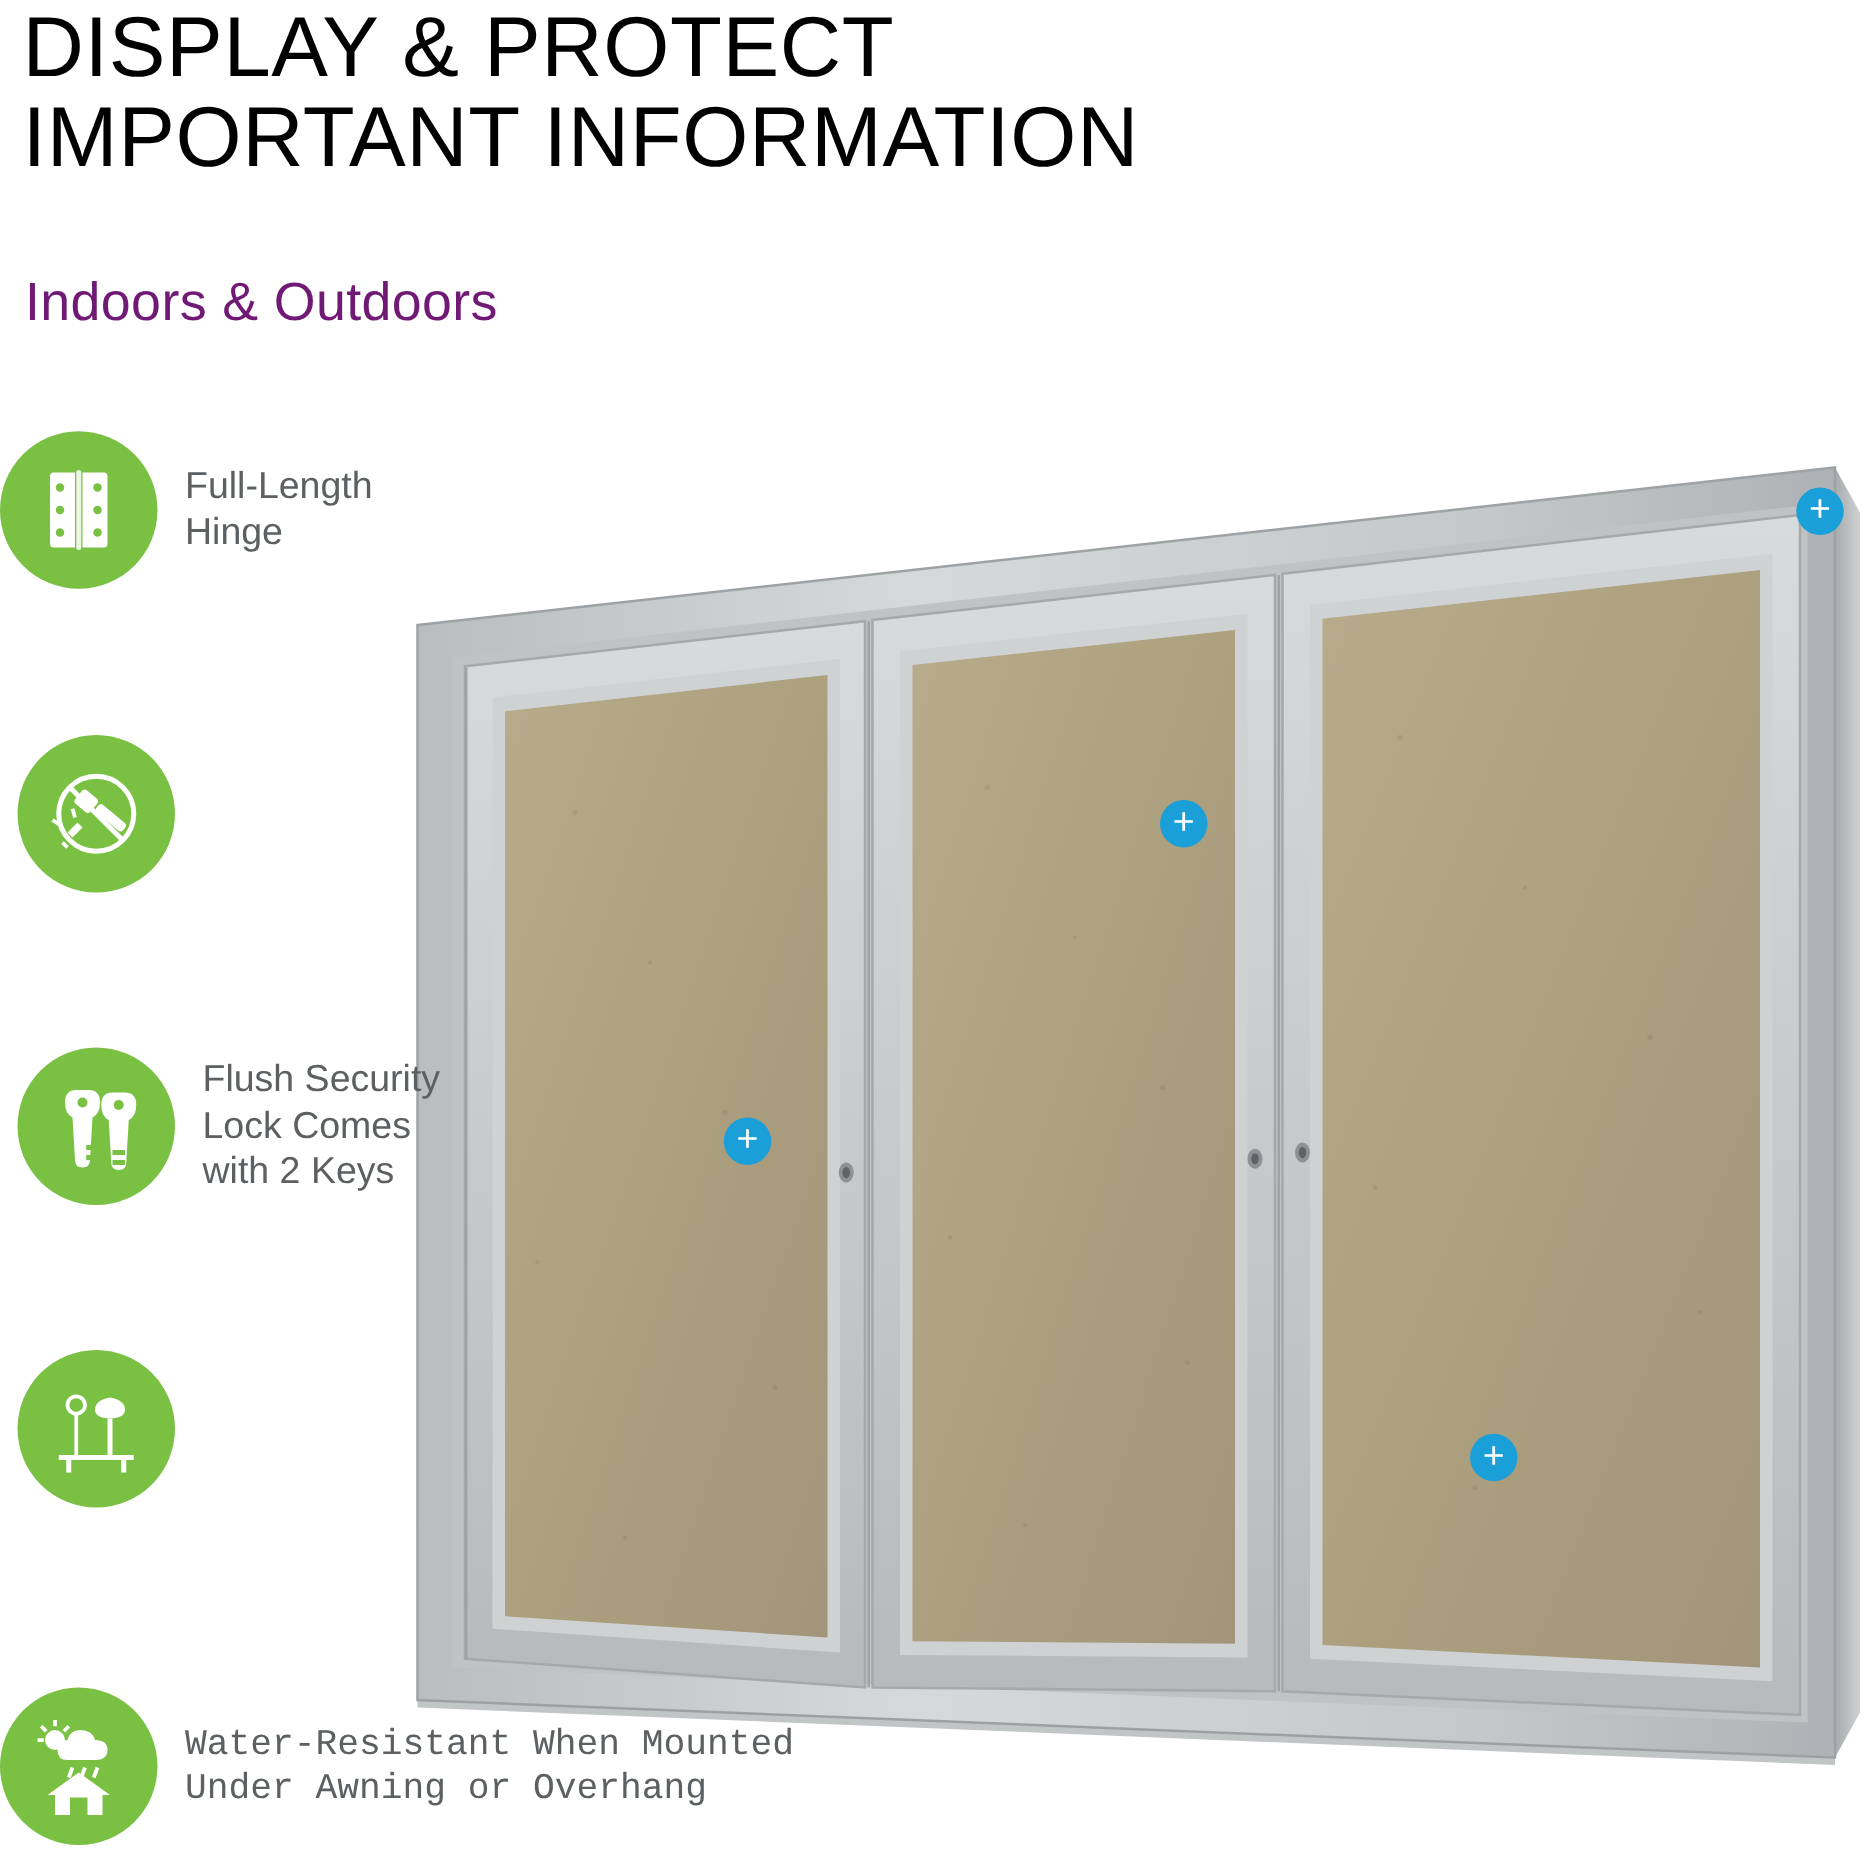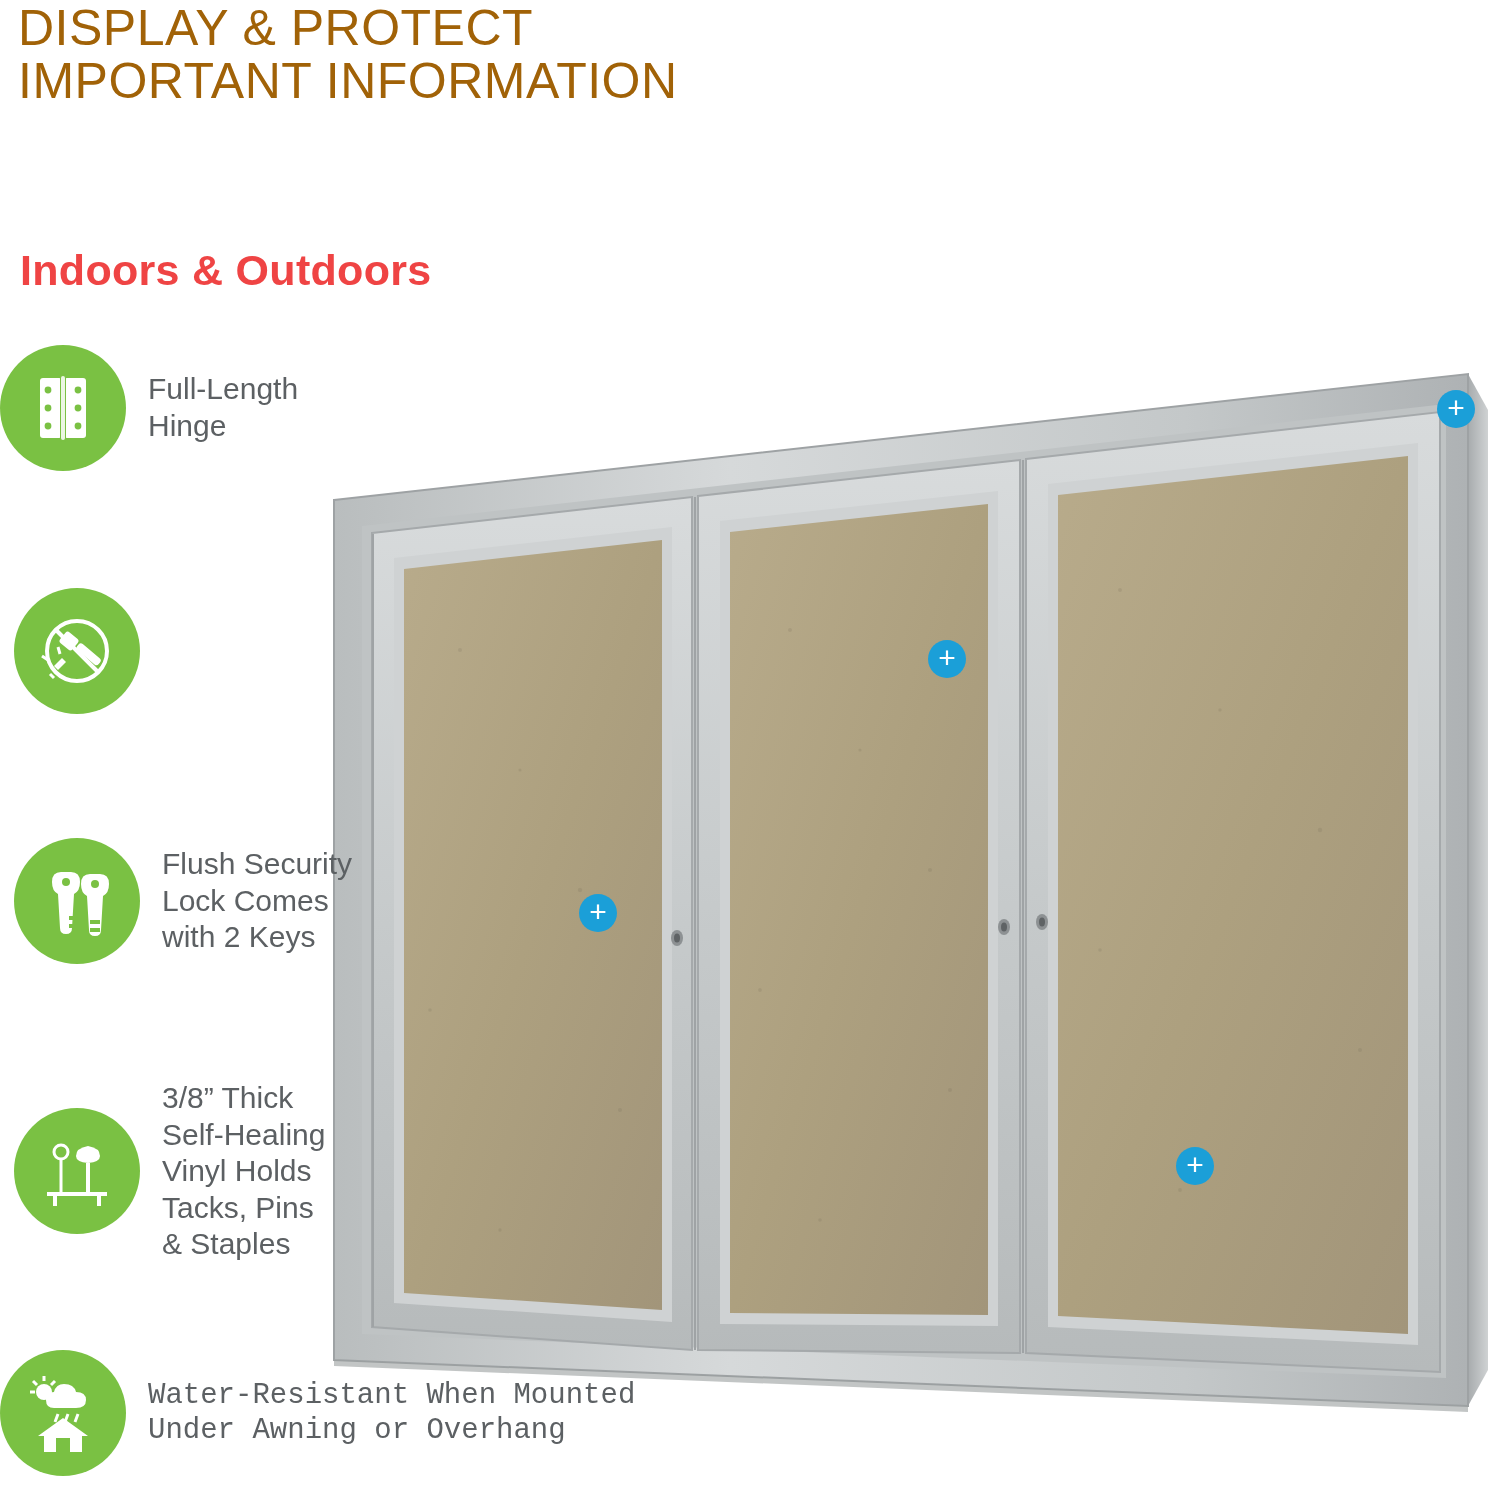--- a/index.html
+++ b/index.html
@@ -12,36 +12,35 @@
     overflow: hidden;
     position: relative;
   }
 
   
   #headline {
     position: absolute;
     left: 18px;
     top: 2px;
     width: 1260px;
-    color: #a16207;
-    font-size: 50px;
+    color: #000000;
+    font-size: 68px;
     line-height: 1.06;
     font-weight: 400;
     letter-spacing: 0.5px;
     white-space: pre-line;
   }
   #subhead {
     position: absolute;
     left: 20px;
     top: 218px;
-    color: #ef4444;
+    color: #701a75;
     font-size: 43px;
-    font-weight: 700;
+    font-weight: 400;
     letter-spacing: 0.3px;
-    margin-top: 28px;
   }
 
   
   #product {
     position: absolute;
     left: 320px;
     top: 350px;
     width: 1170px;
     height: 1100px;
   }
@@ -284,25 +283,20 @@
         <circle cx="47" cy="44" r="7" fill="none"></circle>
         <line x1="47" y1="51" x2="47" y2="86" stroke-width="3"></line>
         <path d="M74 38 q-12 2 -12 10 q0 6 12 7 q12 -1 12 -7 q0 -8 -12 -10 z" stroke="none"></path>
         <line x1="74" y1="55" x2="74" y2="86" stroke-width="4"></line>
         <line x1="33" y1="86" x2="93" y2="86" stroke-width="4"></line>
         <line x1="41" y1="86" x2="41" y2="98" stroke-width="4"></line>
         <line x1="85" y1="86" x2="85" y2="98" stroke-width="4"></line>
       </g>
     </svg>
   </div>
-  <div class="flabel">3/8” Thick
-Self-Healing
-Vinyl Holds
-Tacks, Pins
-&amp; Staples</div>
 </div>
 
 <div class="feature" id="f5">
   <div class="badge">
     <svg width="126" height="126" viewBox="0 0 126 126">
       <g fill="#ffffff">
         <circle cx="44" cy="42" r="8"></circle>
         <g stroke="#ffffff" stroke-width="3">
           <line x1="44" y1="26" x2="44" y2="31"></line>
           <line x1="30" y1="42" x2="35" y2="42"></line>

